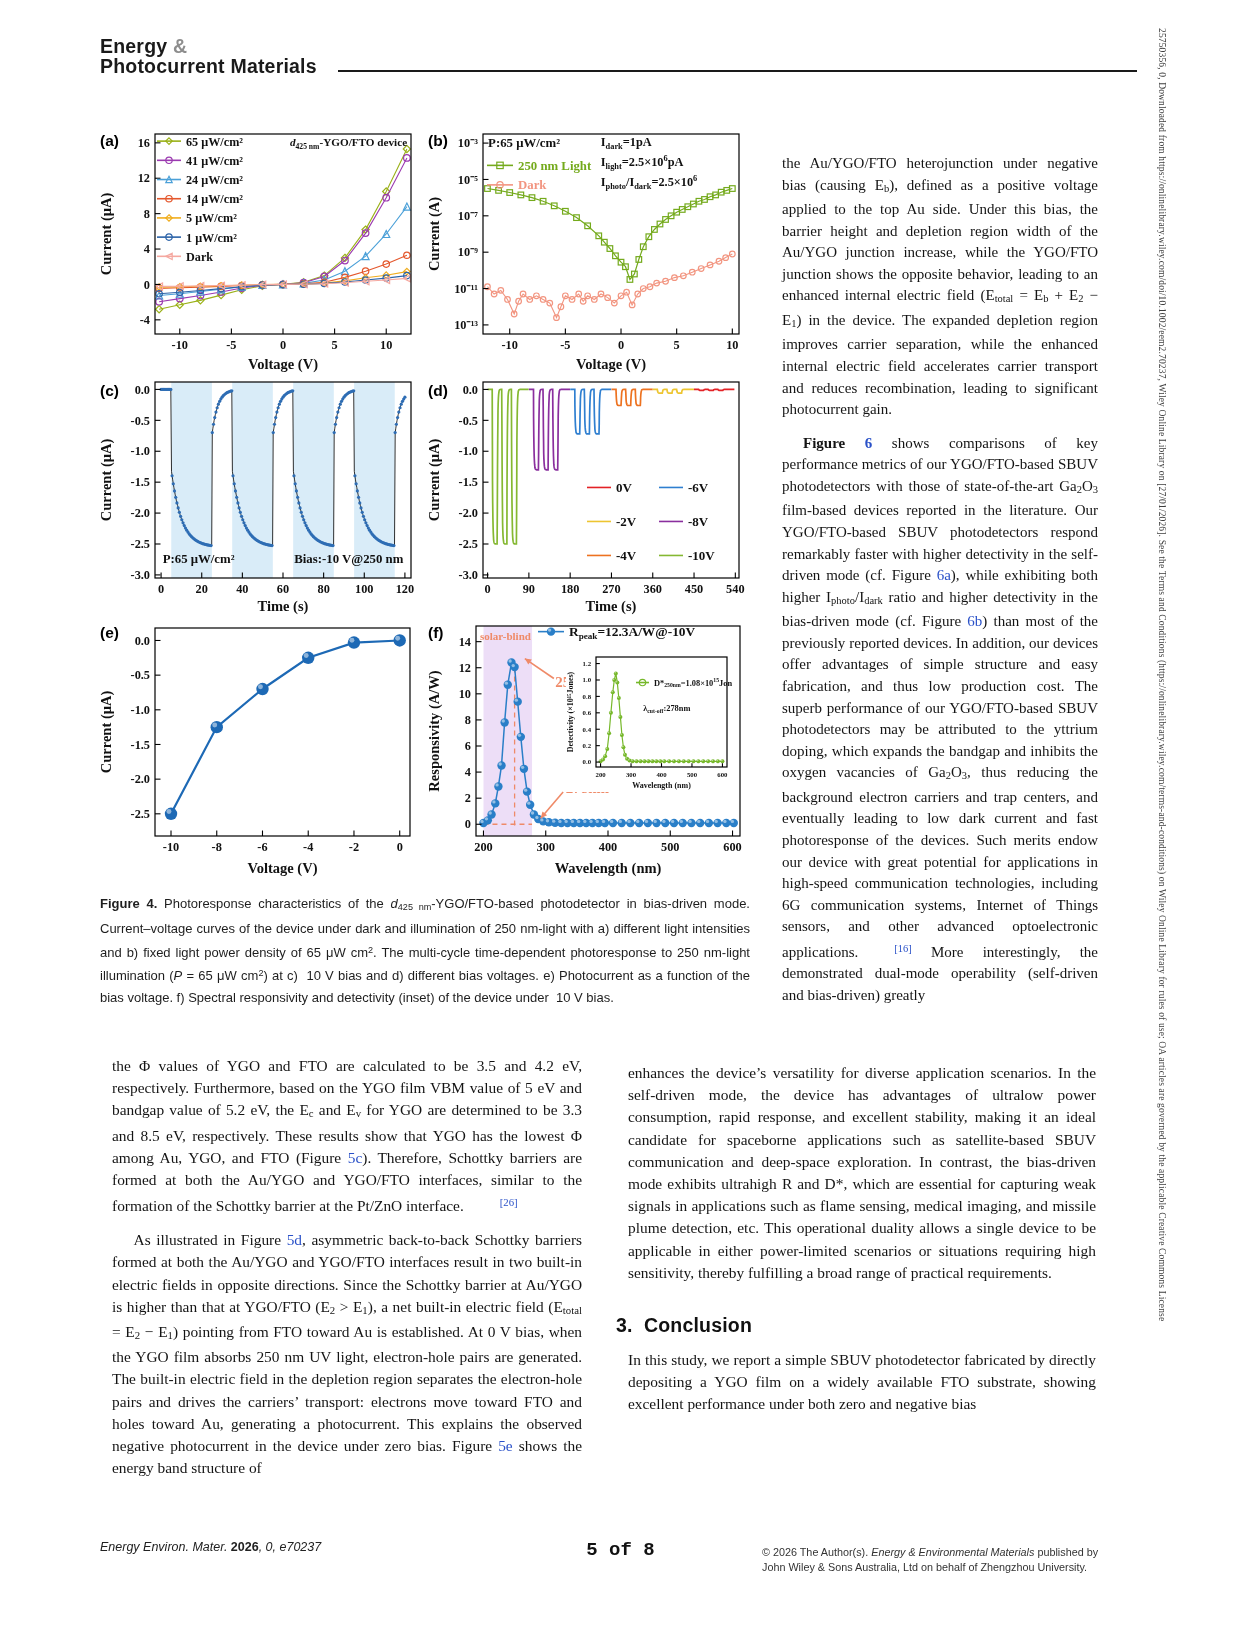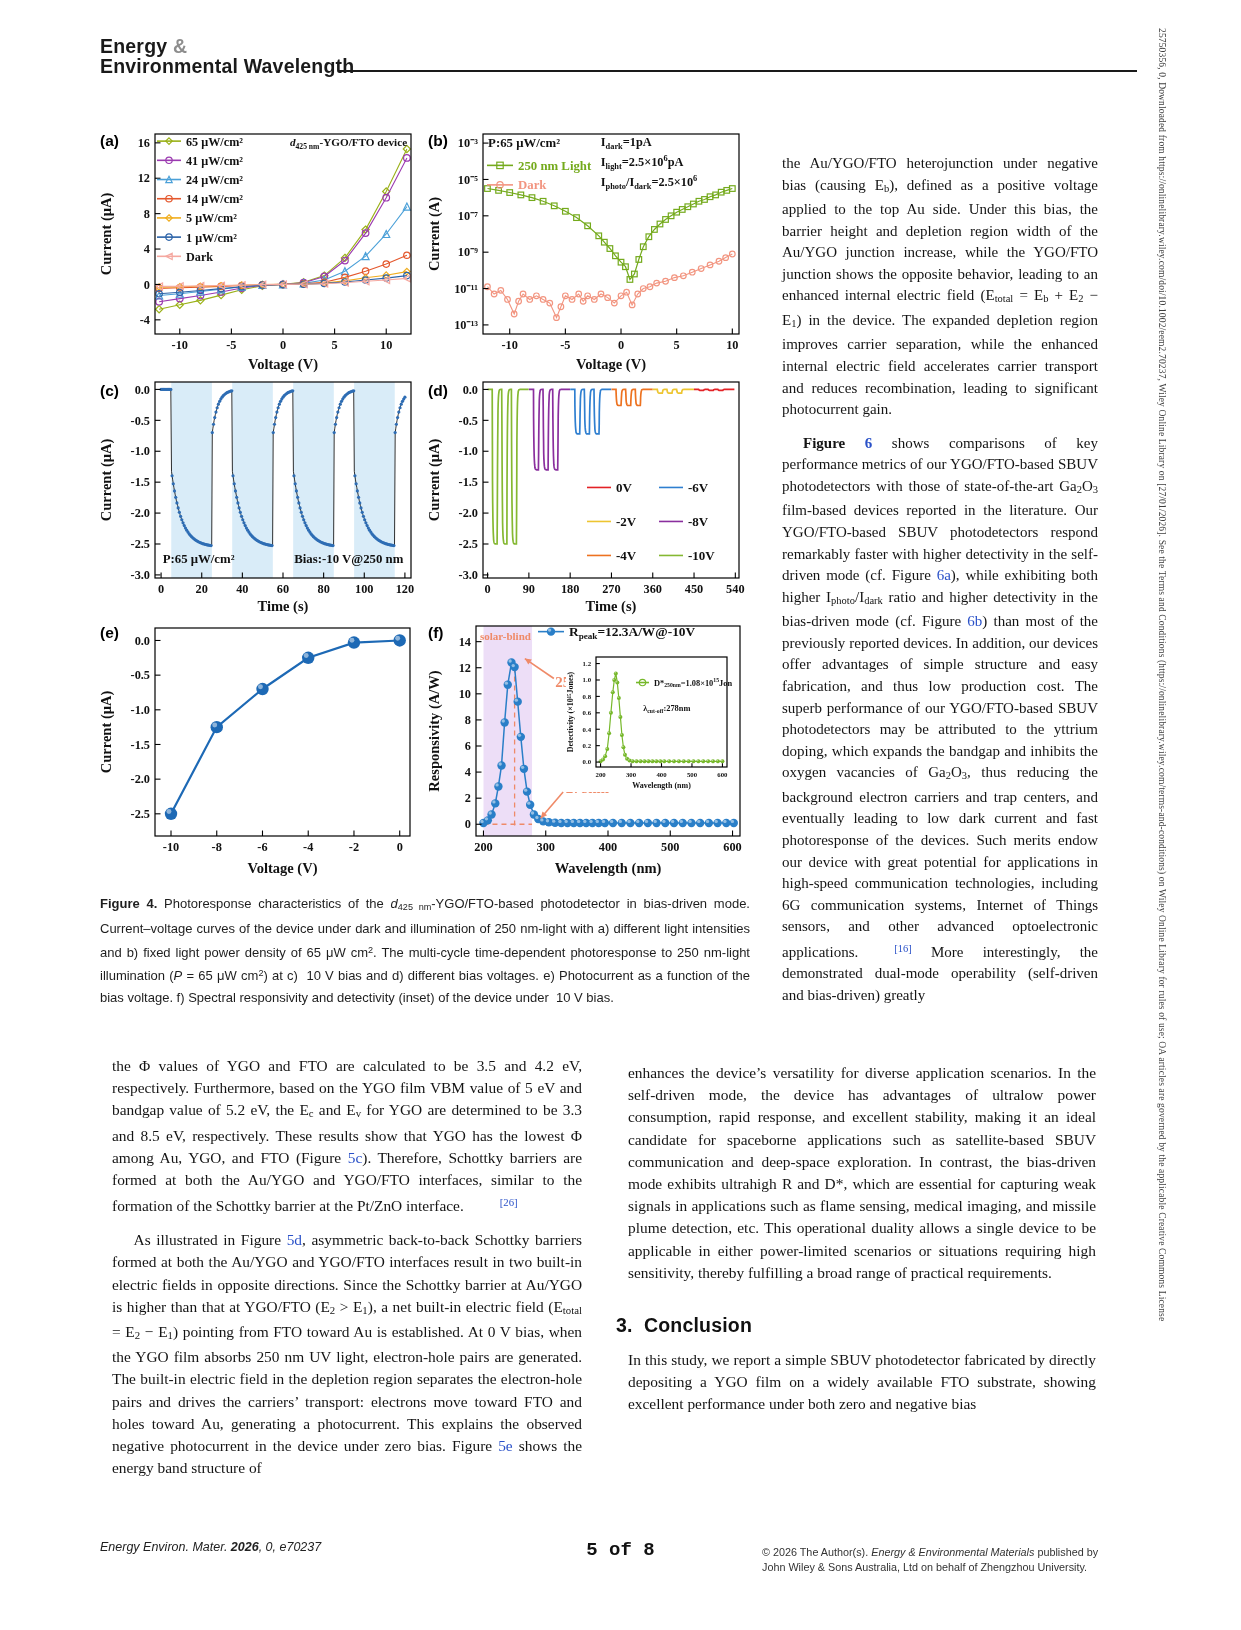--- a/index.html
+++ b/index.html
@@ -17,38 +17,38 @@
   .col{position:absolute;text-align:justify;}
   .col p.para{margin:12px;font-size:15.4px;line-height:22.2px;}
   .col-right-top p.para{font-size:15px;line-height:21.6px;}
   .col p.indent{text-indent:1.4em;}
   .col-right-top{left:770px;top:141px;width:340px;}
   .col-left-bottom{left:100px;top:1043px;width:494px;}
   .col-right-bottom{left:616px;top:1050px;width:492px;}
   h2.conclusion{font-family:"Liberation Sans",sans-serif;font-size:19.5px;letter-spacing:.2px;margin:30px 0 8px 0;color:#111;}
   .seg-b{font-weight:bold;}
   .seg-i{font-style:italic;}
-  .seg-bi{font-weight:bold;font-style:italic;}
+  .seg-bi{font-weight:bold;}
   .seg-l{color:#2a51c8;}
   .seg-bl{font-weight:bold;color:#2a51c8;}
   .seg-s{font-size:.7em;vertical-align:-.18em;}
   .seg-p{font-size:.7em;vertical-align:.45em;}
   .seg-pl{font-size:.7em;vertical-align:.45em;color:#2a51c8;padding-left:36px;}
   .footer-left{position:absolute;left:100px;top:1540px;font-family:"Liberation Sans",sans-serif;font-size:12.5px;color:#222;}
   .footer-center{position:absolute;left:0;top:1539px;width:1241px;text-align:center;font-family:Liberation Mono, monospace;font-weight:bold;font-size:19px;color:#111;}
   .footer-right{position:absolute;right:104px;top:1545px;width:375px;font-family:"Liberation Sans",sans-serif;font-size:10.8px;line-height:15px;color:#333;text-align:left;}
 </style>
 </head>
 <body>
 
 <div class="page">
 
   <div class="logo">
     <div class="logo-line"><span>Energy</span> <span class="amp">&amp;</span></div>
-    <div class="logo-line">Environmental Wavelength</div>
+    <div class="logo-line">Photocurrent Materials</div>
   </div>
   <div class="header-rule"></div>
 
   <div class="sidebar-vertical">25750356, 0, Downloaded from https://onlinelibrary.wiley.com/doi/10.1002/eem2.70237, Wiley Online Library on [27/01/2026]. See the Terms and Conditions (https://onlinelibrary.wiley.com/terms-and-conditions) on Wiley Online Library for rules of use; OA articles are governed by the applicable Creative Commons License</div>
 
   <div class="figure">
     <div class="chart-host" id="chart-a"><svg width="322" height="250">
           <path d="M61.1 183.2L81.8 178.8L102.4 174.4L123.1 169.1L143.7 163.8L164.4 159.8L185.0 158.4L205.6 156.2L226.3 149.6L246.9 131.9L267.6 103.6L288.2 65.5L308.9 23.0" fill="none" stroke="#9ab118" stroke-width="1.1"></path>
           <path d="M61.12903225806452 179.6212389380531L64.72903225806452 183.2212389380531L61.12903225806452 186.82123893805309L57.52903225806452 183.2212389380531Z" fill="none" stroke="#9ab118" stroke-width="1.2"></path>
           <path d="M81.7741935483871 175.19646017699117L85.3741935483871 178.79646017699116L81.7741935483871 182.39646017699116L78.17419354838711 178.79646017699116Z" fill="none" stroke="#9ab118" stroke-width="1.2"></path>

